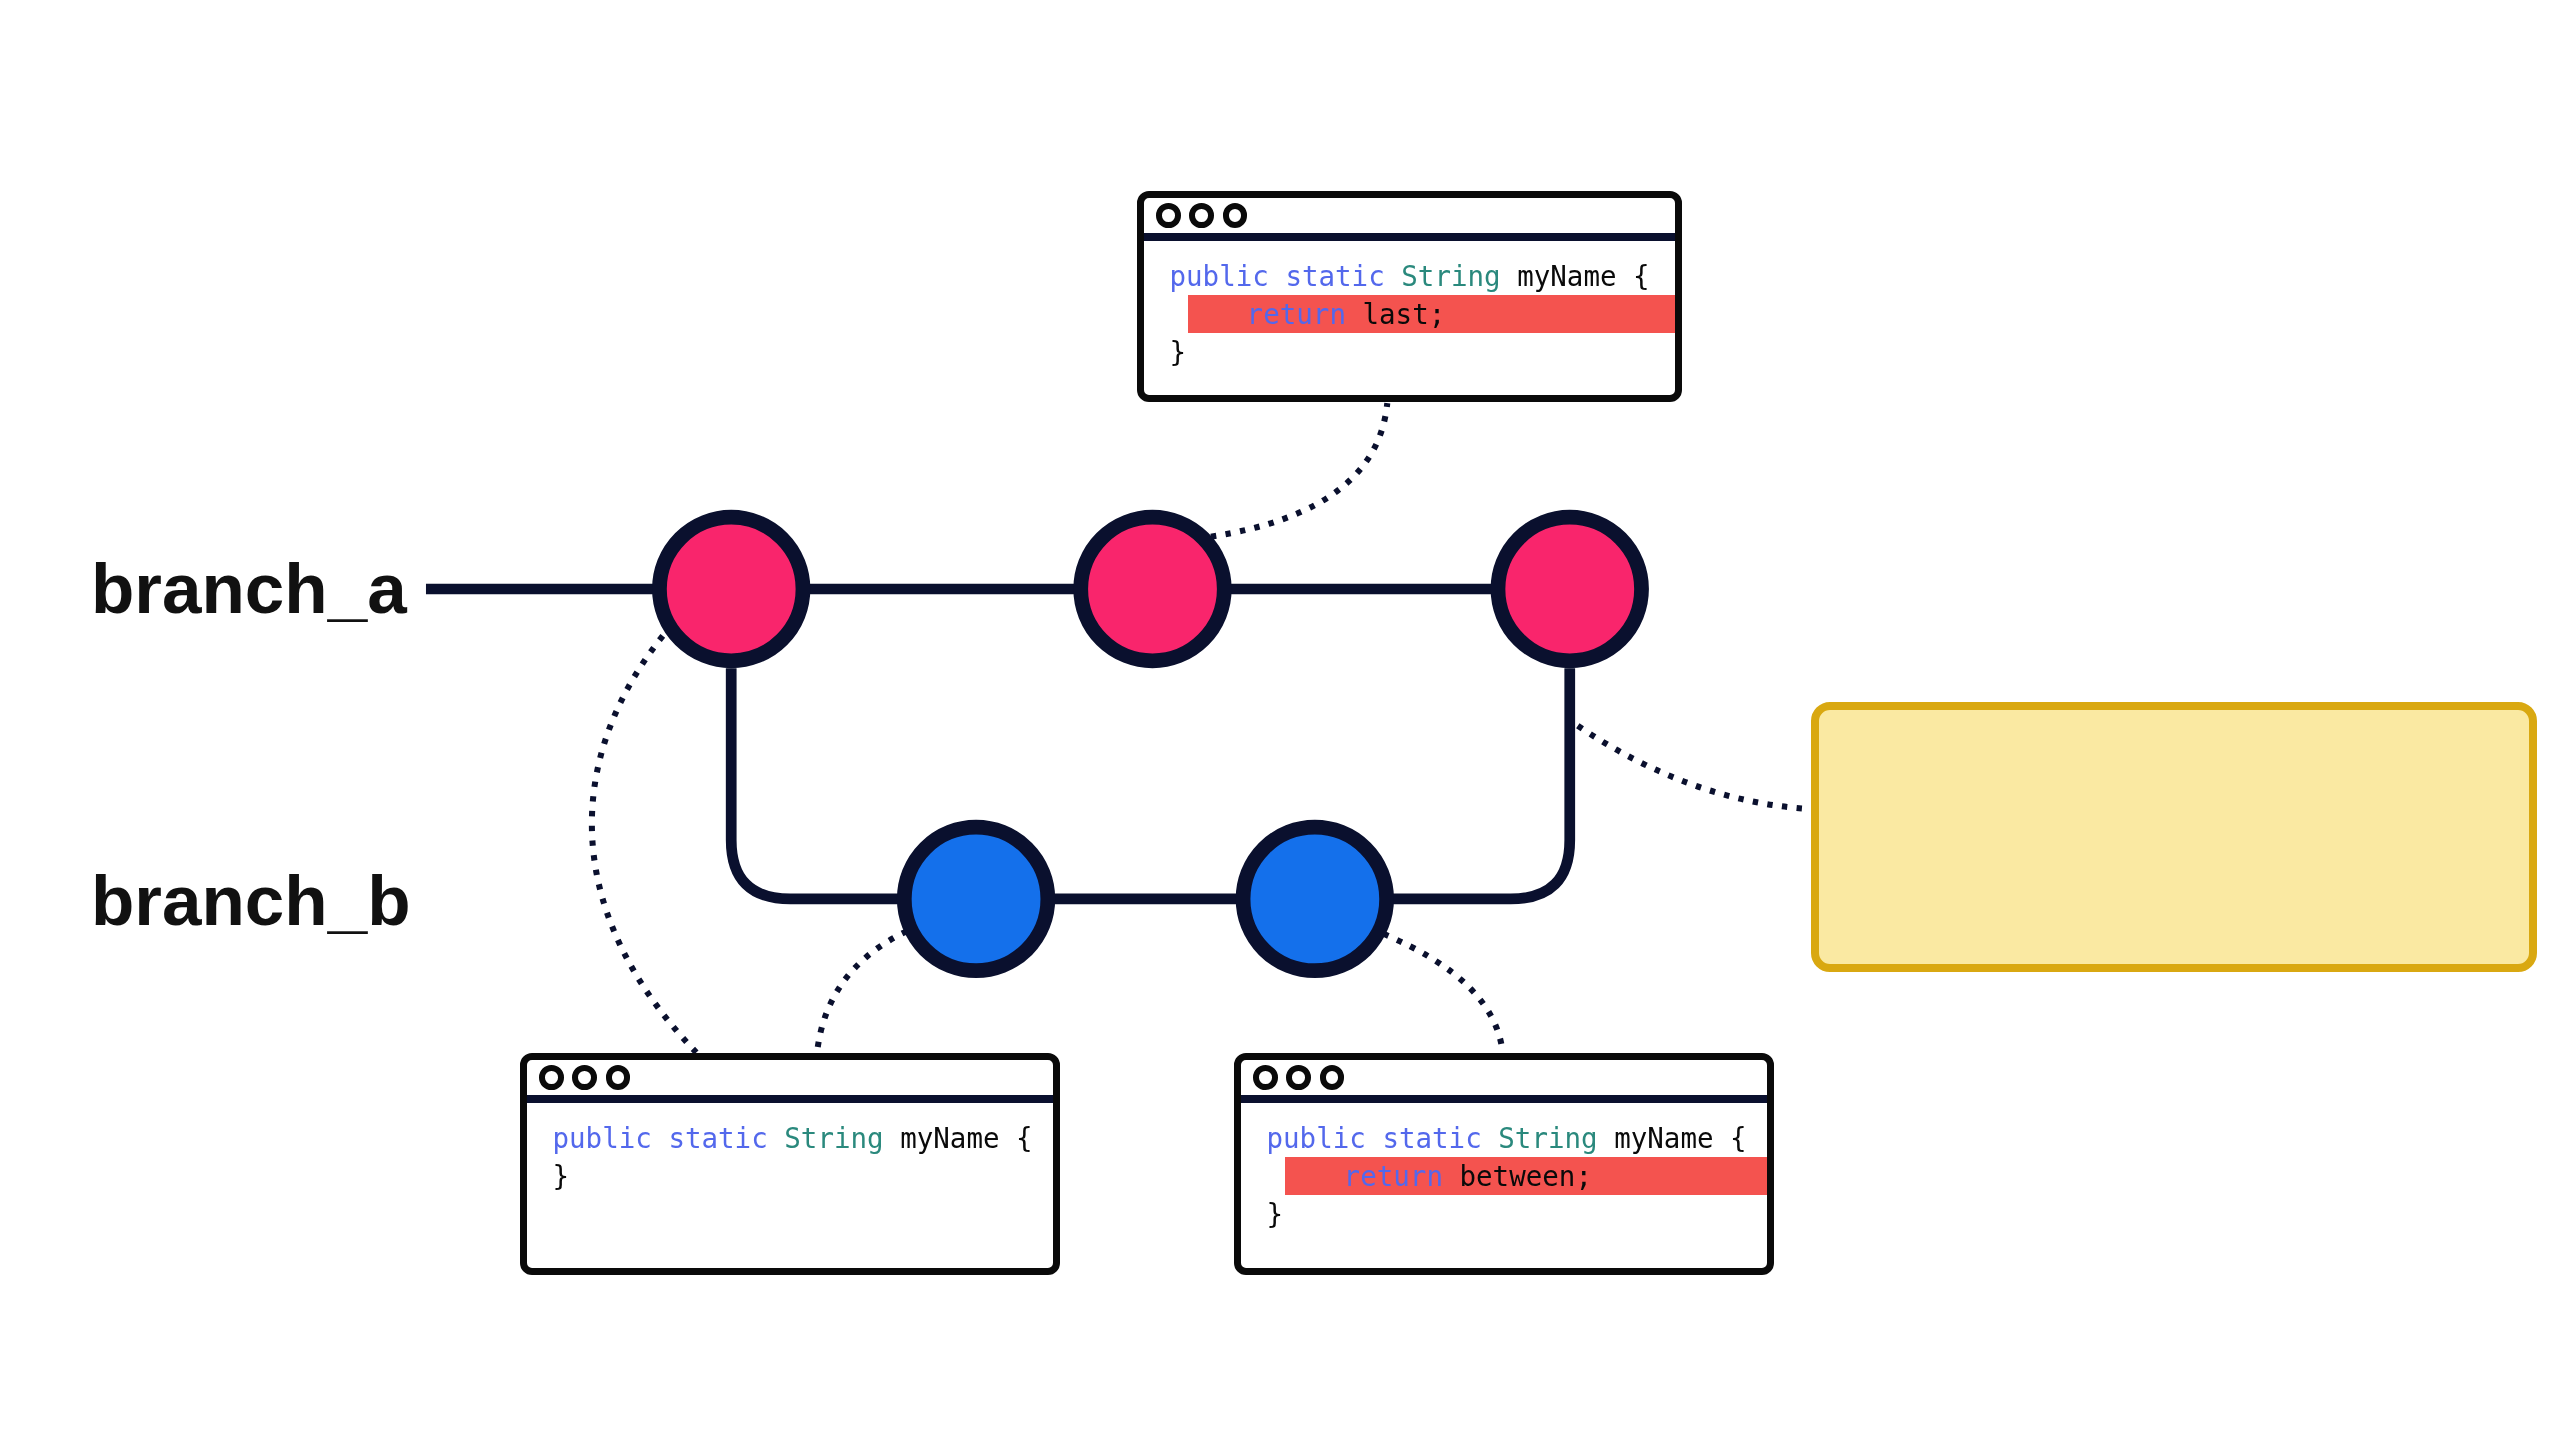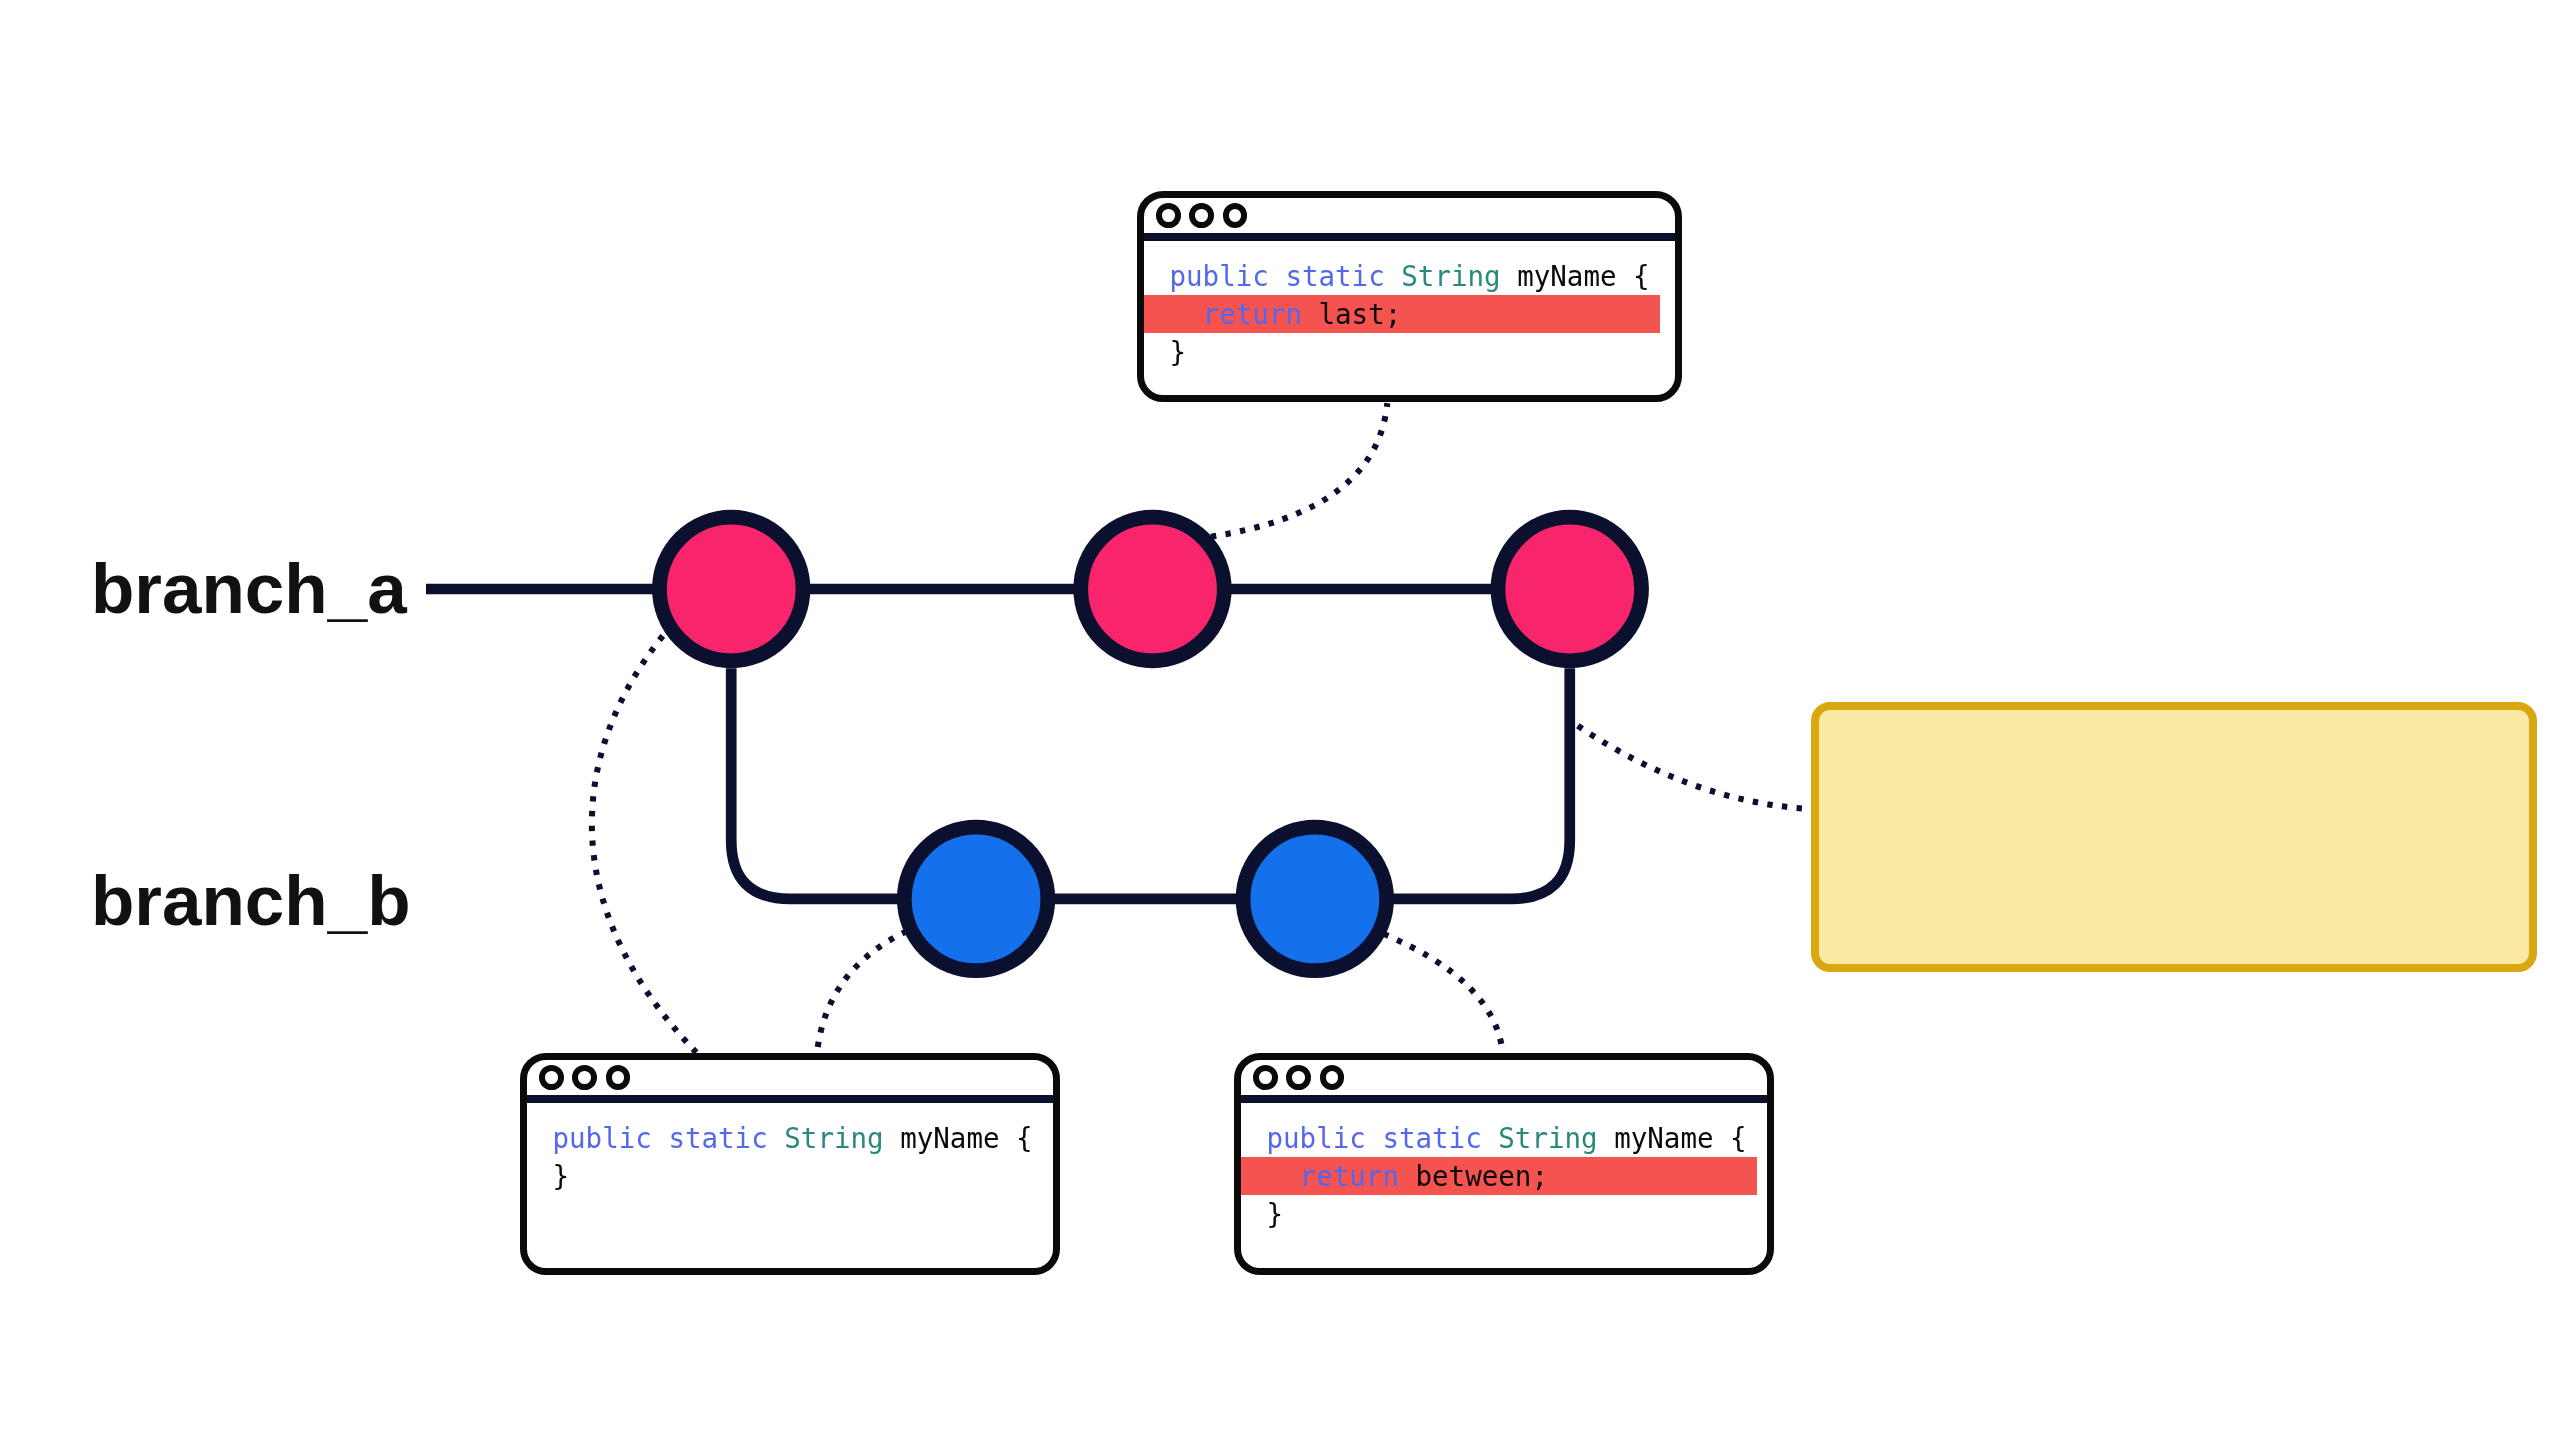--- a/index.html
+++ b/index.html
@@ -11,41 +11,41 @@
 
   .branch-label{
     position:absolute;font-weight:bold;font-size:71px;line-height:71px;
     color:var(--text);letter-spacing:0px;
   }
   #label-a{left:91px;top:553px;}
   #label-b{left:91px;top:865px;}
 
   .window{
     position:absolute;background:#ffffff;box-sizing:border-box;
-    border:7.4px solid var(--window-border);border-radius:26px;overflow:hidden;
+    border:7.4px solid var(--window-border);border-radius:12px;overflow:hidden;
   }
   #win-top {left:1137px;top:191px; width:545px;height:211px;}
   #win-left{left:520px; top:1053px;width:540px;height:222px;}
   #win-mid {left:1234px;top:1053px;width:540px;height:222px;}
 
   .titlebar{
     height:35px;border-bottom:8.7px solid var(--navy);
     display:flex;align-items:center;gap:8.7px;padding-left:12px;
   }
   .dot{
     width:12.7px;height:12.7px;border-radius:50%;
     border:6px solid var(--window-border);background:#ffffff;
   }
   .code{
     padding-top:16px;
     font-family:"DejaVu Sans Mono",monospace;
     font-size:27.5px;line-height:38px;color:var(--code-plain);
   }
   .code-line{white-space:pre;padding-left:25.5px;height:38px;}
-  .code-line.hl{background:var(--hl);width:490px;}
+  .code-line.hl{background:var(--hl);width:490px;margin-left:44px;}
   .tok-keyword{color:var(--kw);}
   .tok-type{color:var(--type);}
   .tok-plain{color:var(--code-plain);}
 
   #callout{
     position:absolute;left:1811px;top:702px;width:726px;height:270px;
     box-sizing:border-box;background:var(--callout-bg);
     border:8.7px solid var(--callout-border);border-radius:19px;
     padding:20px 27px 0 28px;
     font-size:40px;line-height:52px;color:#131313;

